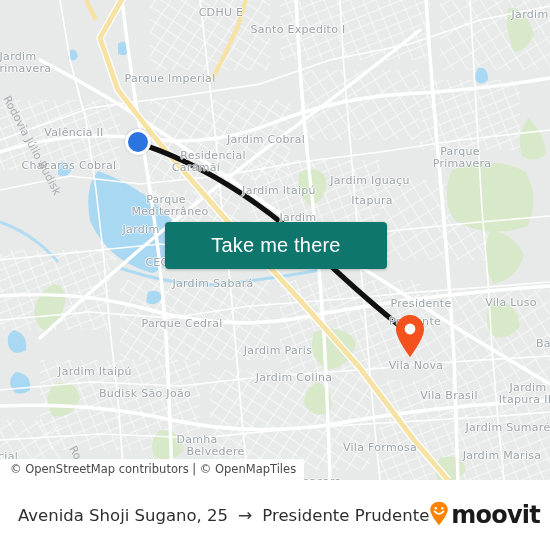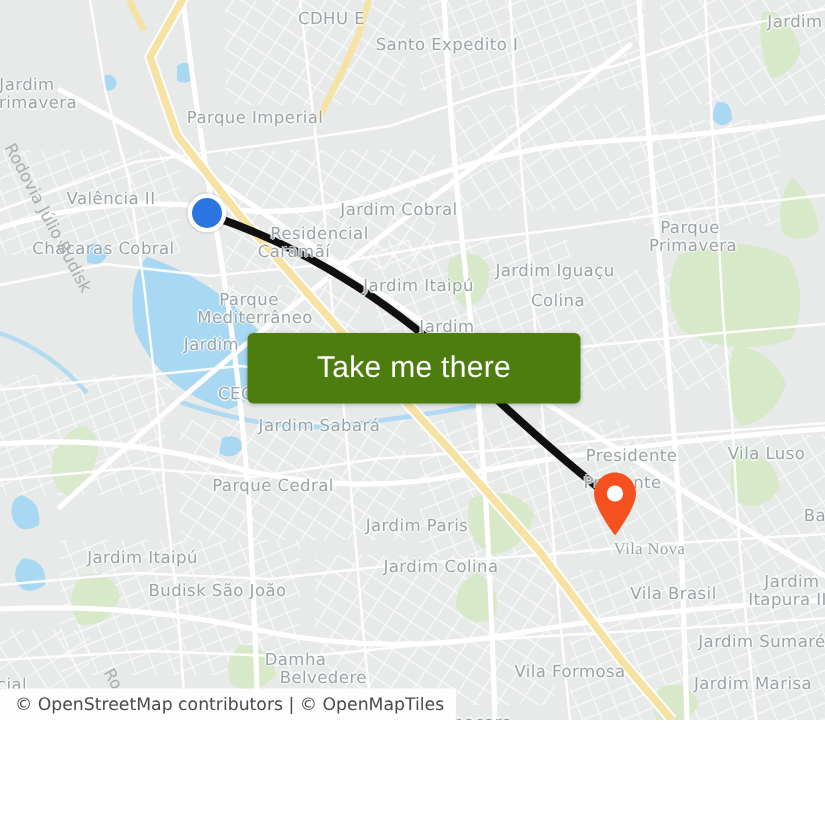--- a/index.html
+++ b/index.html
@@ -286,33 +286,33 @@
         <div class="place-label" style="left: 266px; top: 112px; margin-top: 28px;">Jardim Cobral</div>
         <div class="place-label" style="left: 530px; top: 15px;">Jardim</div>
         <div class="place-label" style="left: 74px; top: 133px;">Valência II</div>
         <div class="place-label" style="left: 69px; top: 166px;">Chácaras Cobral</div>
         <div class="place-label" style="left: 460px; top: 152px;">Parque</div>
         <div class="place-label" style="left: 462px; top: 164px;">Primavera</div>
         <div class="place-label" style="left: 199px; top: 156px; padding-left: 28px;">Residencial</div>
         <div class="place-label" style="left: 196px; top: 168px;">Caramãí</div>
         <div class="place-label" style="left: 370px; top: 181px;">Jardim Iguaçu</div>
         <div class="place-label" style="left: 279px; top: 191px;">Jardim Itaipú</div>
-        <div class="place-label" style="left: 372px; top: 201px;">Colina</div>
+        <div class="place-label" style="left: 372px; top: 201px;">Itapura</div>
         <div class="place-label" style="left: 166px; top: 200px;">Parque</div>
         <div class="place-label" style="left: 170px; top: 212px;">Mediterrâneo</div>
         <div class="place-label" style="left: 141px; top: 230px;">Jardim</div>
         <div class="place-label" style="left: 298px; top: 218px;">Jardim</div>
         <div class="place-label" style="left: 157px; top: 263px;">CEC</div>
         <div class="place-label" style="left: 213px; top: 284px;">Jardim Sabará</div>
         <div class="place-label" style="left: 421px; top: 304px;">Presidente</div>
         <div class="place-label" style="left: 415px; top: 322px;">Prudente</div>
         <div class="place-label" style="left: 511px; top: 303px;">Vila Luso</div>
         <div class="place-label" style="left: 182px; top: 324px;">Parque Cedral</div>
         <div class="place-label" style="left: 278px; top: 351px;">Jardim Paris</div>
-        <div class="place-label" style="left: 433px; top: 366px; font-family: Liberation Serif, serif;">Vila Nova</div>
+        <div class="place-label" style="left: 416px; top: 366px;">Vila Nova</div>
         <div class="place-label" style="left: 545px; top: 344px;">Bai</div>
         <div class="place-label" style="left: 95px; top: 372px;">Jardim Itaipú</div>
         <div class="place-label" style="left: 274px; top: 378px; margin-left: 20px;">Jardim Colina</div>
         <div class="place-label" style="left: 449px; top: 396px;">Vila Brasil</div>
         <div class="place-label" style="left: 528px; top: 388px;">Jardim</div>
         <div class="place-label" style="left: 525px; top: 400px;">Itapura II</div>
         <div class="place-label" style="left: 145px; top: 394px;">Budisk São João</div>
         <div class="place-label" style="left: 508px; top: 428px;">Jardim Sumaré</div>
         <div class="place-label" style="left: 380px; top: 448px;">Vila Formosa</div>
         <div class="place-label" style="left: 197px; top: 440px;">Damha</div>
@@ -328,19 +328,39 @@
 
     <div id="origin-marker" style="background: rgb(44, 116, 224);"></div>
 
     <div id="destination-marker">
       <svg viewBox="0 0 32 44" width="32" height="44">
         <path d="M16 43 C16 43 2 24.5 2 15.4 C2 7.4 8.3 1 16 1 C23.7 1 30 7.4 30 15.4 C30 24.5 16 43 16 43 Z" fill="#f4511e"></path>
         <circle cx="16" cy="15" r="5.4" fill="#ffffff"></circle>
       </svg>
     </div>
 
-    <button id="take-me-there" style="background: #4d7c0f; color: rgb(255, 255, 255);">Take me there</button>
+    <button id="take-me-there" style="background: #0f766e; color: rgb(255, 255, 255);">Take me there</button>
 
     <div id="attribution">© OpenStreetMap contributors | © OpenMapTiles</div>
   </div>
 
+  <div id="footer">
+
+    <div id="trip-summary">
+      <span>Avenida Shoji Sugano, 25</span>
+      <span id="trip-arrow">→</span>
+      <span>Presidente Prudente</span>
+    </div>
+
+    <div id="moovit-logo">
+      <span>
+        <svg viewBox="0 0 24 30" width="20" height="25">
+          <path d="M12 29 C12 29 1.5 16.5 1.5 10.4 C1.5 5 6.2 0.8 12 0.8 C17.8 0.8 22.5 5 22.5 10.4 C22.5 16.5 12 29 12 29 Z" fill="#ff8200"></path>
+          <circle cx="8.1" cy="8.6" r="1.5" fill="#ffffff"></circle>
+          <circle cx="15.9" cy="8.6" r="1.5" fill="#ffffff"></circle>
+          <path d="M6.6 12.4 Q12 18.4 17.4 12.4" stroke="#ffffff" stroke-width="2.1" fill="none" stroke-linecap="round"></path>
+        </svg>
+      </span>
+      <span id="moovit-wordmark" style="color: rgb(26, 26, 26);">moovit</span>
+    </div>
+  </div>
 
 </div>
 
 </body></html>

